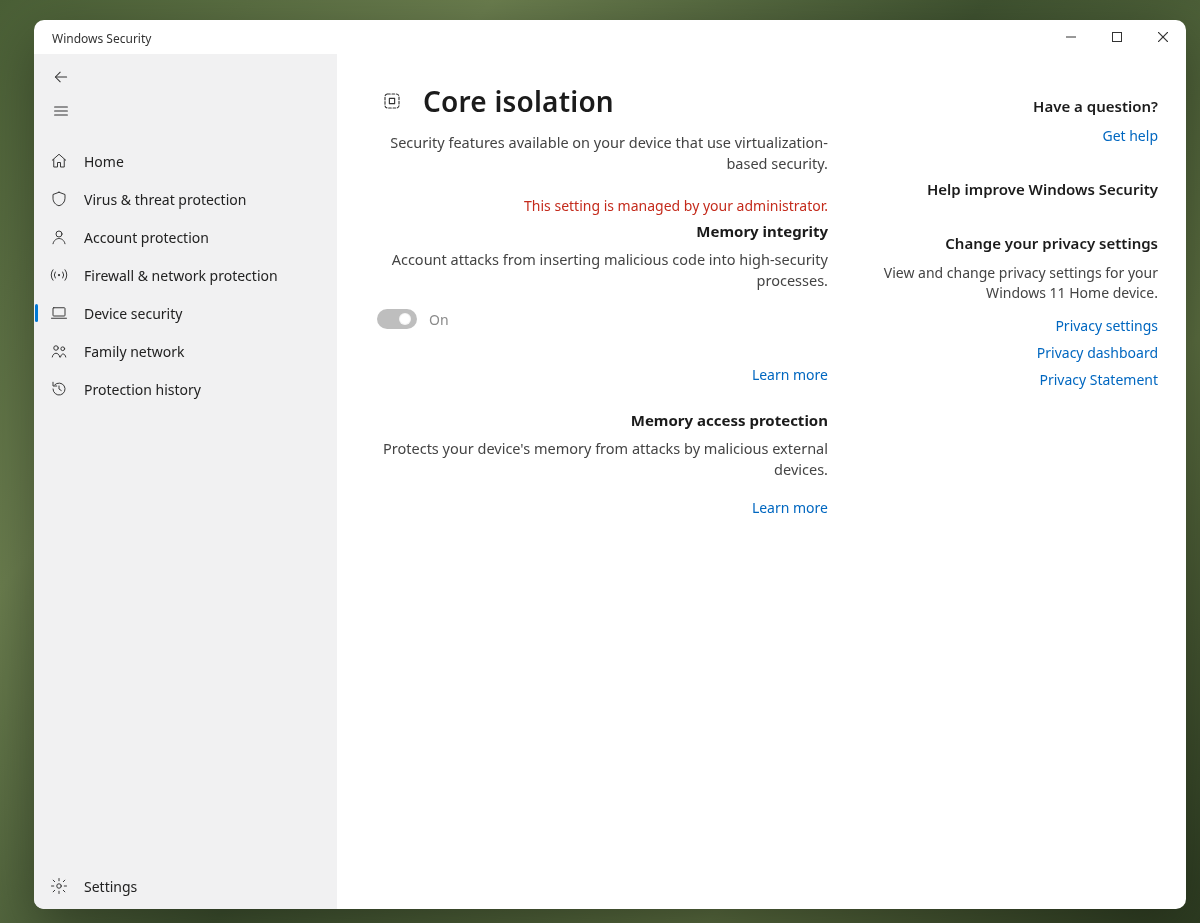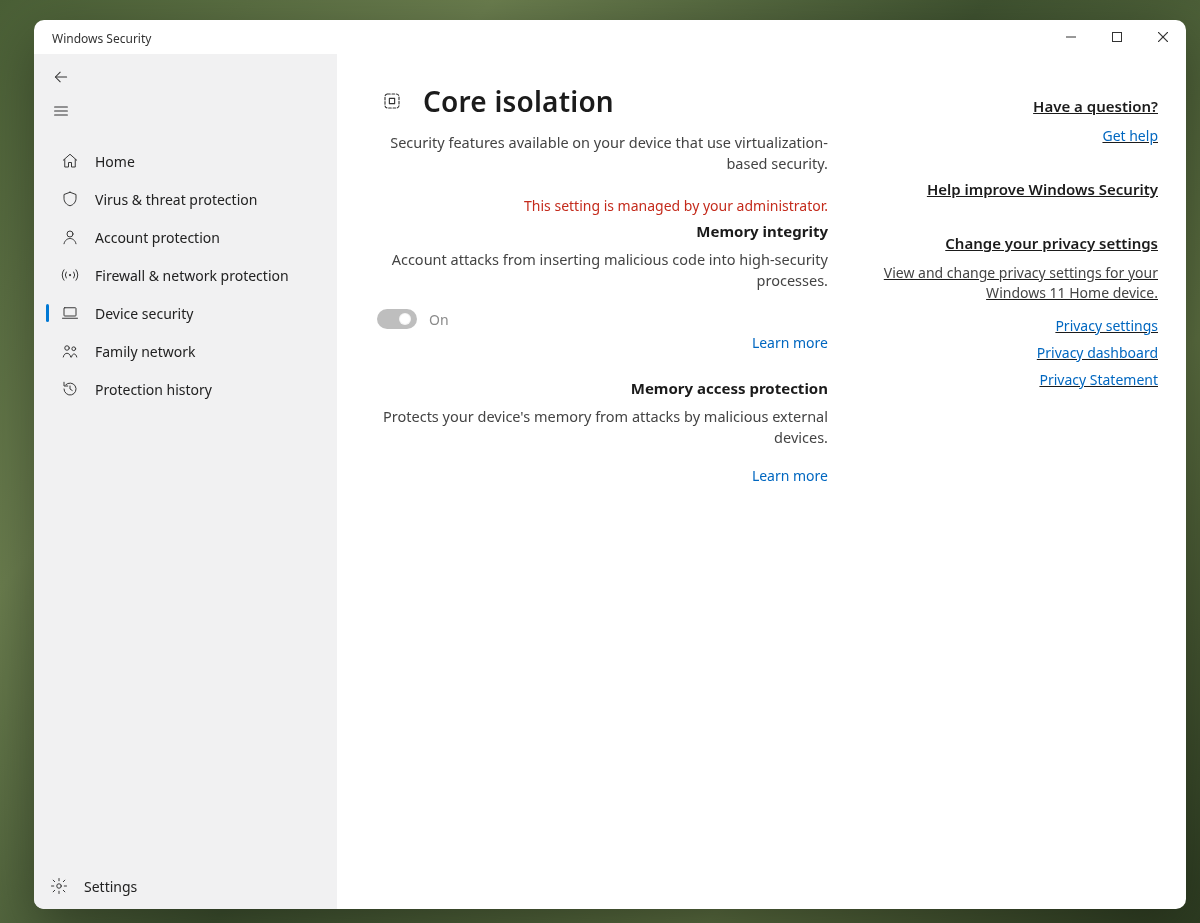--- a/index.html
+++ b/index.html
@@ -38,48 +38,48 @@
   .win-controls{display:flex;height:100%;}
   .win-btn{width:46px;display:flex;align-items:center;justify-content:center;cursor:default;color:#333;}
   .win-btn svg{width:10px;height:10px;stroke:#333;stroke-width:1;fill:none;}
   .win-btn.close svg{stroke-width:1.2;}
   
   .body{flex:1;display:flex;min-height:0;}
   .sidebar{width:303px;background:var(--sidebar-bg);display:flex;flex-direction:column;box-sizing:border-box;}
   .side-top{padding:6px 0 8px 0;}
   .side-btn{height:34px;display:flex;align-items:center;padding-left:18px;cursor:default;}
   .side-btn .ic{width:18px;height:18px;display:flex;align-items:center;justify-content:center;color:#333;}
-  .side-nav{padding-top:6px;flex:1;margin-left:11px;}
+  .side-nav{padding-top:6px;flex:1;}
   .nav-item{height:38px;display:flex;align-items:center;gap:14px;padding-left:14px;position:relative;cursor:default;}
   .nav-item .ic{width:22px;height:22px;display:flex;align-items:center;justify-content:center;color:#333;}
   .nav-item .label{font-size:14px;color:#222;}
   .nav-item.selected::before{content:"";position:absolute;left:1px;top:10px;bottom:10px;width:3px;background:var(--accent);border-radius:3px;}
   .side-bottom{padding-bottom:4px;}
 
   .content{flex:1;display:flex;min-width:0;text-align:right;}
   .main{flex:1;padding:28px 40px 0 40px;max-width:560px;}
   .aside{width:280px;padding:42px 28px 0 10px;}
 
   .page-header{display:flex;align-items:center;gap:16px;margin-bottom:12px;}
   .page-header .pic{width:30px;height:30px;display:flex;align-items:center;justify-content:center;}
   .page-header h1{margin:0;font-size:28px;font-weight:600;letter-spacing:.2px;}
   .sub{font-size:14.5px;color:#444;line-height:1.45;margin:0 0 22px 0;max-width:480px;}
   .warn{color:var(--warn);font-size:14px;margin:0 0 6px 0;}
   h2.section{font-size:15px;font-weight:700;margin:0 0 8px 12px;}
   p.desc{font-size:14.5px;color:#444;line-height:1.45;margin:0 0 18px 0;max-width:460px;}
-  .toggle-row{display:flex;align-items:center;gap:12px;margin-bottom:4px;}
+  .toggle-row{display:flex;align-items:center;gap:12px;margin-bottom:36px;}
   .toggle{width:40px;height:20px;border-radius:20px;background:#888;position:relative;opacity:.55;}
   .toggle .knob{position:absolute;width:12px;height:12px;border-radius:50%;background:#fff;top:4px;left:22px;box-shadow:0 0 0 1px rgba(0,0,0,.08) inset;}
   .toggle.disabled{background:#8a8a8a;}
   .toggle-label{color:#8a8a8a;font-size:14px;}
   a.link{color:var(--link);text-decoration:none;font-size:14px;display:inline-block;cursor:default;}
   .block{margin-bottom:26px;}
 
   .aside h3{font-size:15px;font-weight:600;margin:0 0 10px 0;}
-  .aside .group{margin-bottom:34px;text-decoration:underline;}
+  .aside .group{margin-bottom:34px;}
   .aside p{font-size:14px;color:#444;margin:0 0 12px 0;line-height:1.45;}
   .aside a.link{display:block;margin-bottom:8px;}
 
   
   .ic svg, .pic svg{stroke:#333;stroke-width:1.3;fill:none;stroke-linecap:round;stroke-linejoin:round;}
 </style>
 </head>
 <body>
 
 <div class="window">

